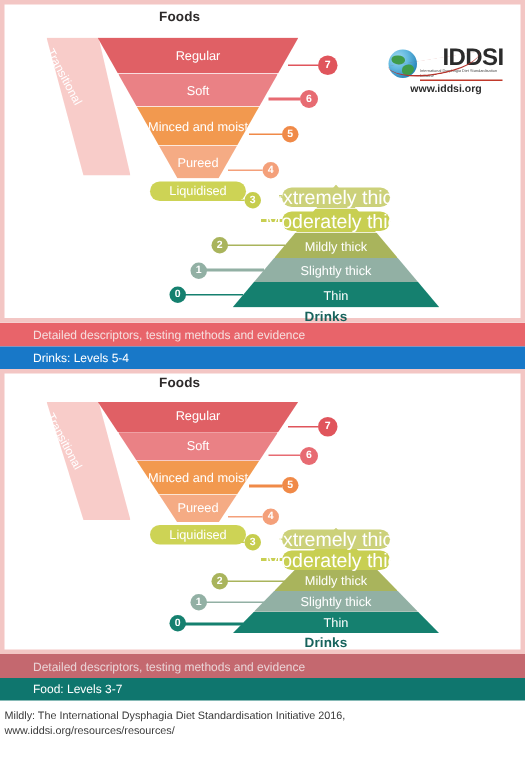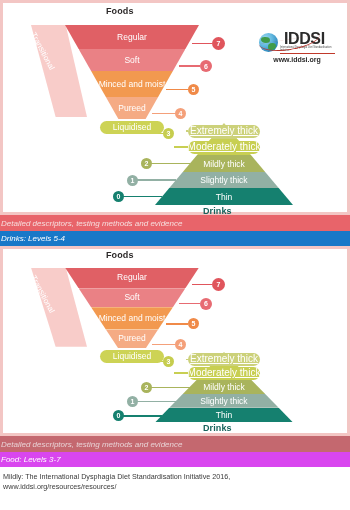--- a/index.html
+++ b/index.html
@@ -64,23 +64,23 @@
     display:flex;align-items:center;justify-content:center;
     color:#ffffff;font-size:7px;font-weight:bold;
     z-index:6;
   }
   .lead{position:absolute;height:1.6px;z-index:5;}
 
   
   .pill{
     position:absolute;
     border-radius:9px;
-    display:flex;justify-content:center;
-    color:#ffffff;font-size:10px;
-    z-index:6;white-space:nowrap;text-decoration:underline;
+    display:flex;align-items:center;justify-content:center;
+    color:#ffffff;font-size:13px;
+    z-index:6;white-space:nowrap;
   }
 
   
   .logo{position:absolute;}
   .logo-row{display:flex;align-items:center;}
   .globe{
     width:19px;height:19px;border-radius:50%;
     background:
       radial-gradient(circle at 32% 30%, #9fd8ef 0%, #63b9e0 38%, #2a86bb 75%, #1d6c9c 100%);
     position:relative;overflow:hidden;flex:none;
@@ -88,21 +88,21 @@
   .globe:before{
     content:"";position:absolute;left:2px;top:4px;width:9px;height:6px;
     background:#3f9b4a;border-radius:45% 55% 50% 60%;
   }
   .globe:after{
     content:"";position:absolute;left:9px;top:10px;width:8px;height:7px;
     background:#3f9b4a;border-radius:55% 45% 60% 40%;
   }
   .logo-word{
     font-size:16px;font-weight:bold;color:#2b2b2b;
-    letter-spacing:-0.4px;line-height:15px;margin-left:6px;
+    letter-spacing:-0.4px;line-height:15px;margin-left:17px;
   }
   .logo-sub{
     font-size:2.6px;color:#4a4a4a;line-height:3.2px;
     margin-left:2px;max-width:54px;
   }
   .logo-rule{height:1px;background:#c0392b;margin:1px 0 0 2px;width:55px;}
   .logo-swoosh{
     position:absolute;left:0px;top:8px;width:62px;height:10px;
     border-bottom:1.3px solid #b5342c;
     border-radius:0 0 50% 50%/0 0 100% 100%;
@@ -111,29 +111,28 @@
   }
   .logo-url{
     font-size:7px;font-weight:bold;color:#2b2b2b;
     text-align:center;margin-top:2px;
   }
 
   
   .banner{
     box-sizing:border-box;
     display:flex;align-items:center;
-    padding-left:1px;
+    padding-left:22px;
     color:#ffffff;font-size:8px;
     white-space:nowrap;
-    font-style:italic;
   }
   .b-desc{height:16px;background:#e8646a;color:#f6dede;}
   .b-drinks{height:15px;background:#1878c8;}
   .b-desc2{height:16px;background:#c4686f;color:#e9d3d6;}
-  .b-food{height:15px;background:#d946ef;}
+  .b-food{height:15px;background:#0f766e;}
 
   .source{
     font-size:7.2px;color:#3a3a3a;line-height:9.5px;
     padding:5px 0 0 3px;
   }
 </style>
 </head>
 <body>
 
 <div class="panel" id="panel-1">

